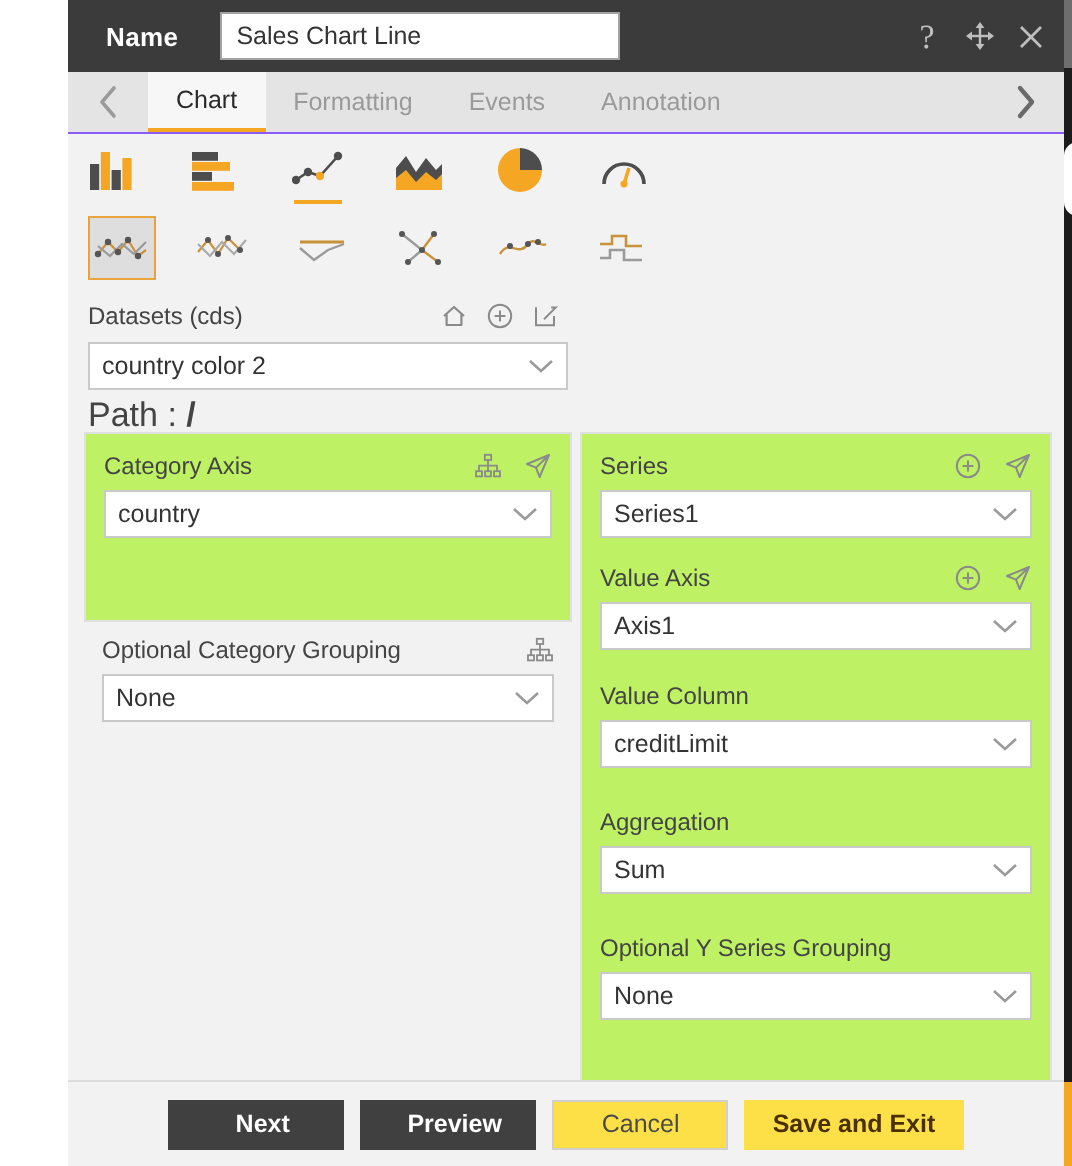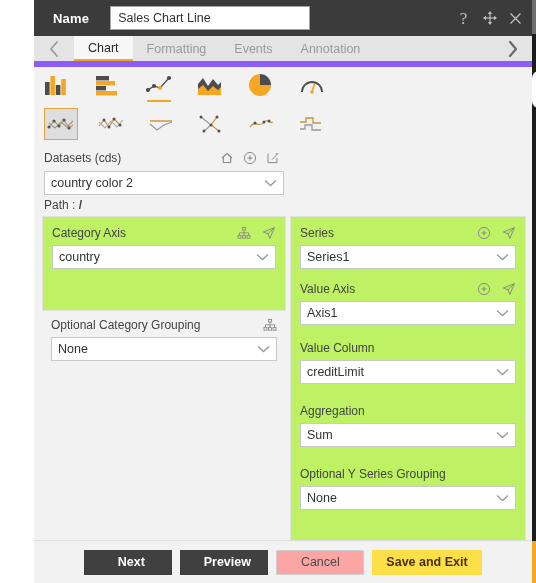--- a/index.html
+++ b/index.html
@@ -42,21 +42,21 @@
   .hicon { width: 17px; height: 17px; opacity: .82; cursor: pointer;
            display: flex; align-items: center; justify-content: center; }
   .hicon svg { display: block; }
   .qmark { color: #dddddd; font-size: 17px; line-height: 17px; font-family: "Liberation Serif", serif; }
 
   
   .tabbar {
     position: absolute; left: 0; top: 36px;
     width: 498px; height: 31px;
     background: #e4e4e4;
-    border-bottom: 6px solid #8b5cf6;
+    border-bottom: 1px solid #8b5cf6;
     display: flex; align-items: stretch;
   }
   .tab-arrow {
     width: 40px; display: flex; align-items: center; justify-content: center;
     cursor: pointer; color: #8a8a8a;
   }
   .tab {
     display: flex; align-items: center; justify-content: center;
     font-size: 12.5px; color: #9a9a9a;
     padding: 0 14px; cursor: pointer; white-space: nowrap;
@@ -107,21 +107,21 @@
   .mini { width: 14px; height: 14px; cursor: pointer; }
   .sel-box {
     width: 100%; height: 24px; background: #ffffff;
     border: 1px solid #c9c9c9;
     display: flex; align-items: center;
     font-size: 12.5px; color: #333333; padding: 0 6px;
     cursor: pointer; margin-top: 4px; justify-content: center;
   }
   .sel-box span.v { flex: 1; overflow: hidden; white-space: nowrap; }
   .chev { width: 13px; height: 8px; flex: 0 0 auto; }
-  .path { font-size: 12px; color: #444444; margin-top: 3px; }
+  .path { font-size: 17px; color: #444444; margin-top: 3px; }
   .path b { color: #444444; font-weight: bold; }
 
   .cscript {
     position: absolute; left: 256px; top: 168px;
     display: flex; align-items: center; gap: 9px;
   }
   .cbox { width: 13px; height: 13px; border: 2px solid #3d3d3d; background: #fff; cursor: pointer; }
   .cscript-lbl { font-size: 12.5px; color: #3d3d3d; }
   .info-i {
     width: 13px; height: 13px; border-radius: 50%;
@@ -149,21 +149,21 @@
     background: #f2f2f2; border-top: 1px solid #dcdcdc;
     display: flex; align-items: center; justify-content: center; gap: 8px;
   }
   .btn {
     height: 25px; min-width: 88px; padding: 0 14px;
     font-family: "Liberation Sans", sans-serif;
     font-size: 12.5px; cursor: pointer; border: none;
     display: flex; align-items: center; justify-content: center;
   }
   .btn-dark { background: #404040; color: #ffffff; font-weight: bold; padding-left: 20px; }
-  .btn-light { background: #fca5a5; color: #4a4a4a; border: 1px solid #cfcfcf; }
+  .btn-light { background: #fde047; color: #4a4a4a; border: 1px solid #cfcfcf; }
   .btn-orange { background: #fde047; color: #4a3000; font-weight: bold; }
 
   
   .rail {
     position: absolute; left: 498px; top: 0;
     width: 38px; height: 583px;
     background: #1c1c1c;
   }
   .rail-top {
     width: 38px; height: 34px; background: #6e6e6e;

